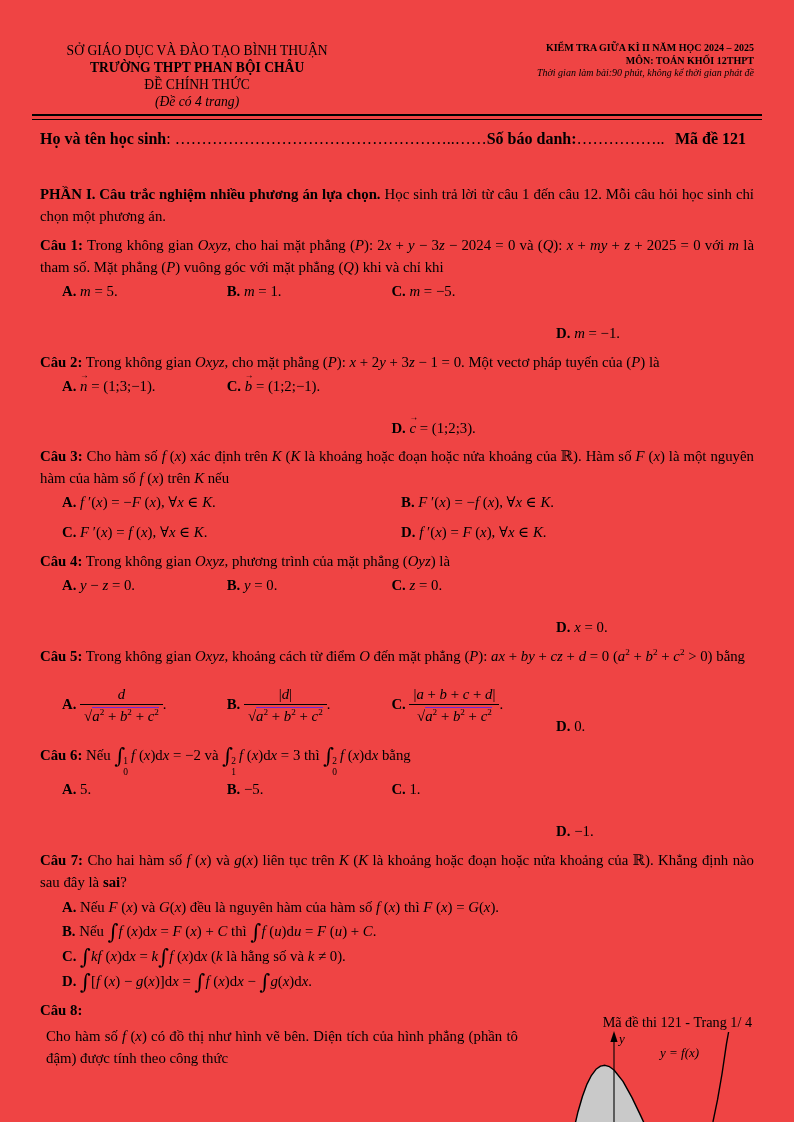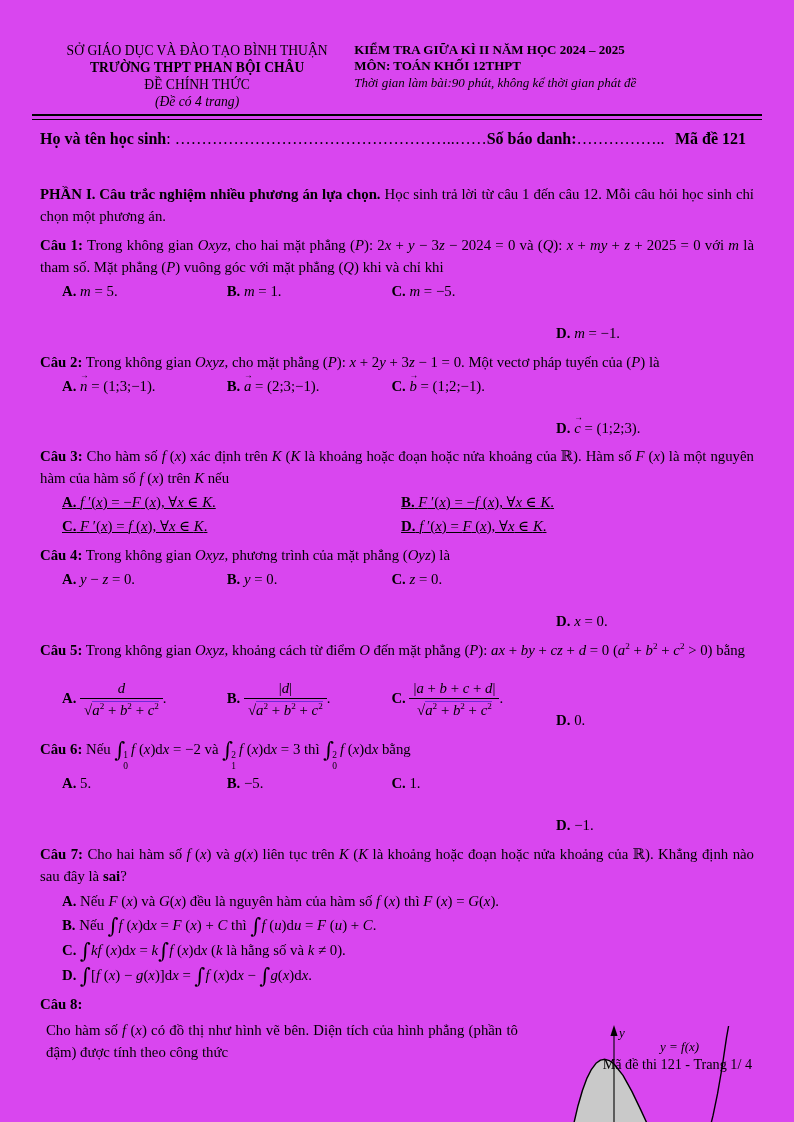--- a/index.html
+++ b/index.html
@@ -1,39 +1,39 @@
 <!DOCTYPE html>
 <html><head>
 <meta charset="utf-8">
 <style>
   html,body{margin:0;padding:0;background:#fff;}
   .page{
     width:794px;height:1122px;box-sizing:border-box;position:relative;
-    background:#d946ef;color:#000;margin:0 auto;overflow:hidden;
+    background:#ef4444;color:#000;margin:0 auto;overflow:hidden;
     padding:42px 40px 0 40px;
     font-family:"Liberation Serif","DejaVu Serif",serif;
     font-size:14.8px;line-height:1.48;
   }
   
   .hdr{display:flex;}
   .hdr-left{width:44%;text-align:center;font-size:13.6px;line-height:1.26;}
-  .hdr-right{width:56%;text-align:left;font-size:13px;line-height:1.26;}
+  .hdr-right{width:56%;text-align:right;font-size:10px;line-height:1.26;}
   .b{font-weight:bold;} .i{font-style:italic;}
   .dbl-rule{margin:3px -8px 0 -8px;height:3px;border-top:2.4px solid #000;border-bottom:1.1px solid #000;}
   .student-row{display:flex;align-items:baseline;margin:7px 0 34px 0;font-size:16px;white-space:nowrap;}
   .student-row .code{margin-left:auto;padding-right:8px;}
   
   .part-heading{margin:0 0 2px 0;text-align:justify;}
   
   .q{margin:0 0 2px 0;}
   .stmt{margin:7px 0 2px 0;text-align:justify;}
   .opts{display:flex;padding-left:22px;margin:1px 0 2px 0;}
   .opts.cols4 .opt{width:23.8%;}
   .opts.cols4 .opt:last-child{width:auto;margin-top:42px;}
-  .opts.cols2{display:grid;grid-template-columns:49% 51%;row-gap:2px;text-decoration:underline;}
+  .opts.cols2{display:grid;grid-template-columns:49% 51%;row-gap:8px;}
   .opts.rows{display:block;}
   .opts.rows .opt{display:block;margin:3px 0;}
   .opts.tall{align-items:center;margin:6px 0 4px 0;}
   .olb{font-weight:bold;}
   .nw{white-space:nowrap;margin-top:38px;}
   
   sup{font-size:0.62em;}
   .vec{position:relative;display:inline-block;}
   .vec::before{content:"→";position:absolute;top:-0.78em;left:0;font-size:0.58em;font-style:normal;}
   .itg{font-size:1.42em;line-height:0;vertical-align:-0.16em;font-family:"DejaVu Serif",serif;}
@@ -43,21 +43,21 @@
   .frac .fn{display:block;padding:0 4px;line-height:1.25;}
   .frac .fd{display:block;border-top:1px solid #000;padding:2px 4px 0 4px;line-height:1.3;white-space:nowrap;}
   .rad{border-top:1px solid #6d28d9;}
   
   .q8{display:flex;margin-top:4px;}
   .q8-text{width:472px;padding-left:6px;text-align:justify;}
   .q8-fig{margin-left:auto;margin-top:0;}
   .fig-svg{display:block;}
   .fig-svg text{font-family:"Liberation Serif","DejaVu Serif",serif;font-style:italic;font-size:13px;}
   
-  .footer{position:absolute;right:42px;top:1054px;font-size:14.2px;}
+  .footer{position:absolute;right:42px;top:1012px;font-size:14.2px;}
 </style>
 </head>
 <body>
 
 <div class="page">
 
   <div class="hdr">
     <div class="hdr-left">
       <div>SỞ GIÁO DỤC VÀ ĐÀO TẠO BÌNH THUẬN</div>
       <div class="b">TRƯỜNG THPT PHAN BỘI CHÂU</div>
@@ -90,21 +90,20 @@
           <div class="opt"><b class="olb">A.</b> <span><i>m</i> = 5.</span></div>
           <div class="opt"><b class="olb">B.</b> <span><i>m</i> = 1.</span></div>
           <div class="opt"><b class="olb">C.</b> <span><i>m</i> = −5.</span></div>
           <div class="opt"><b class="olb">D.</b> <span><i>m</i> = −1.</span></div>
         </div>
       </div>
       <div class="q">
         <p class="stmt"><b class="olb">Câu 2:</b> <span>Trong không gian <i>Oxyz</i>,  cho mặt phẳng <span class="nw">(<i>P</i>): <i>x</i> + 2<i>y</i> + 3<i>z</i> − 1 = 0.</span> Một vectơ pháp tuyến của (<i>P</i>) là</span></p>
         <div class="opts cols4">
           <div class="opt"><b class="olb">A.</b> <span><span class="vec"><i>n</i></span> = (1;3;−1).</span></div>
-          <div class="opt"><b class="olb">B.</b> <span><span class="vec"><i>a</i></span> = (2;3;−1).</span></div>
           <div class="opt"><b class="olb">C.</b> <span><span class="vec"><i>b</i></span> = (1;2;−1).</span></div>
           <div class="opt"><b class="olb">D.</b> <span><span class="vec"><i>c</i></span> = (1;2;3).</span></div>
         </div>
       </div>
       <div class="q">
         <p class="stmt"><b class="olb">Câu 3:</b> <span>Cho hàm số <i>f</i> (<i>x</i>) xác định trên <i>K</i>  (<i>K</i>  là khoảng hoặc đoạn hoặc nửa khoảng của ℝ). Hàm số <i>F</i> (<i>x</i>) là một nguyên hàm của hàm số <i>f</i> (<i>x</i>) trên <i>K</i>  nếu</span></p>
         <div class="opts cols2">
           <div class="opt"><b class="olb">A.</b> <span><i>f</i> ′(<i>x</i>) = −<i>F</i> (<i>x</i>), ∀<i>x</i> ∈ <i>K</i>.</span></div>
           <div class="opt"><b class="olb">B.</b> <span><i>F</i> ′(<i>x</i>) = −<i>f</i> (<i>x</i>), ∀<i>x</i> ∈ <i>K</i>.</span></div>
           <div class="opt"><b class="olb">C.</b> <span><i>F</i> ′(<i>x</i>) = <i>f</i> (<i>x</i>), ∀<i>x</i> ∈ <i>K</i>.</span></div>

